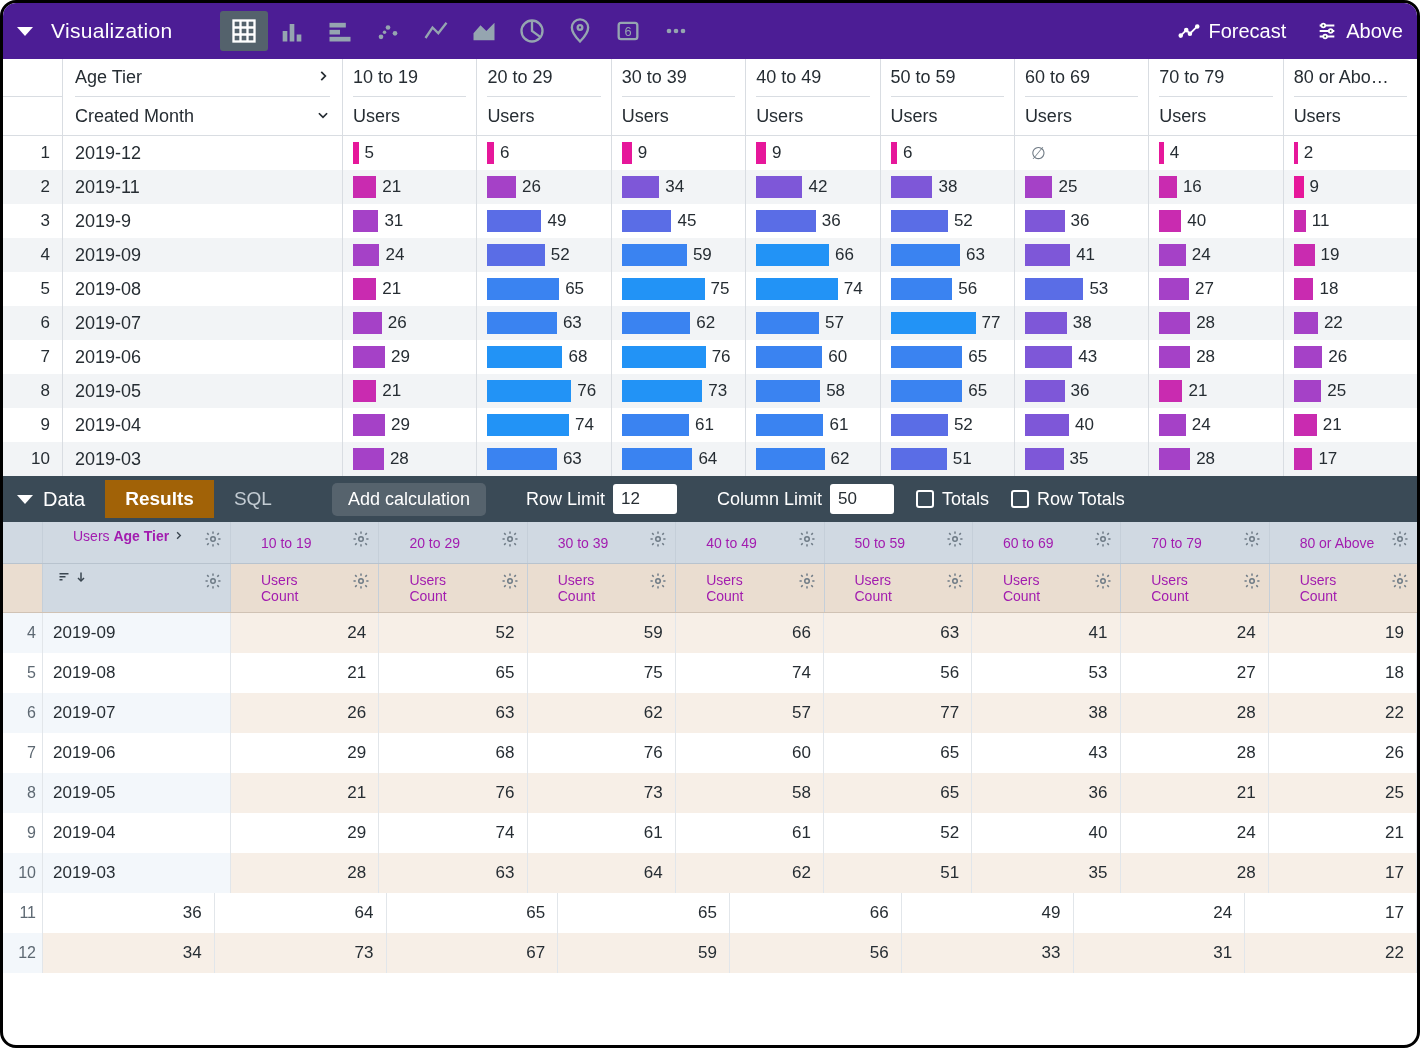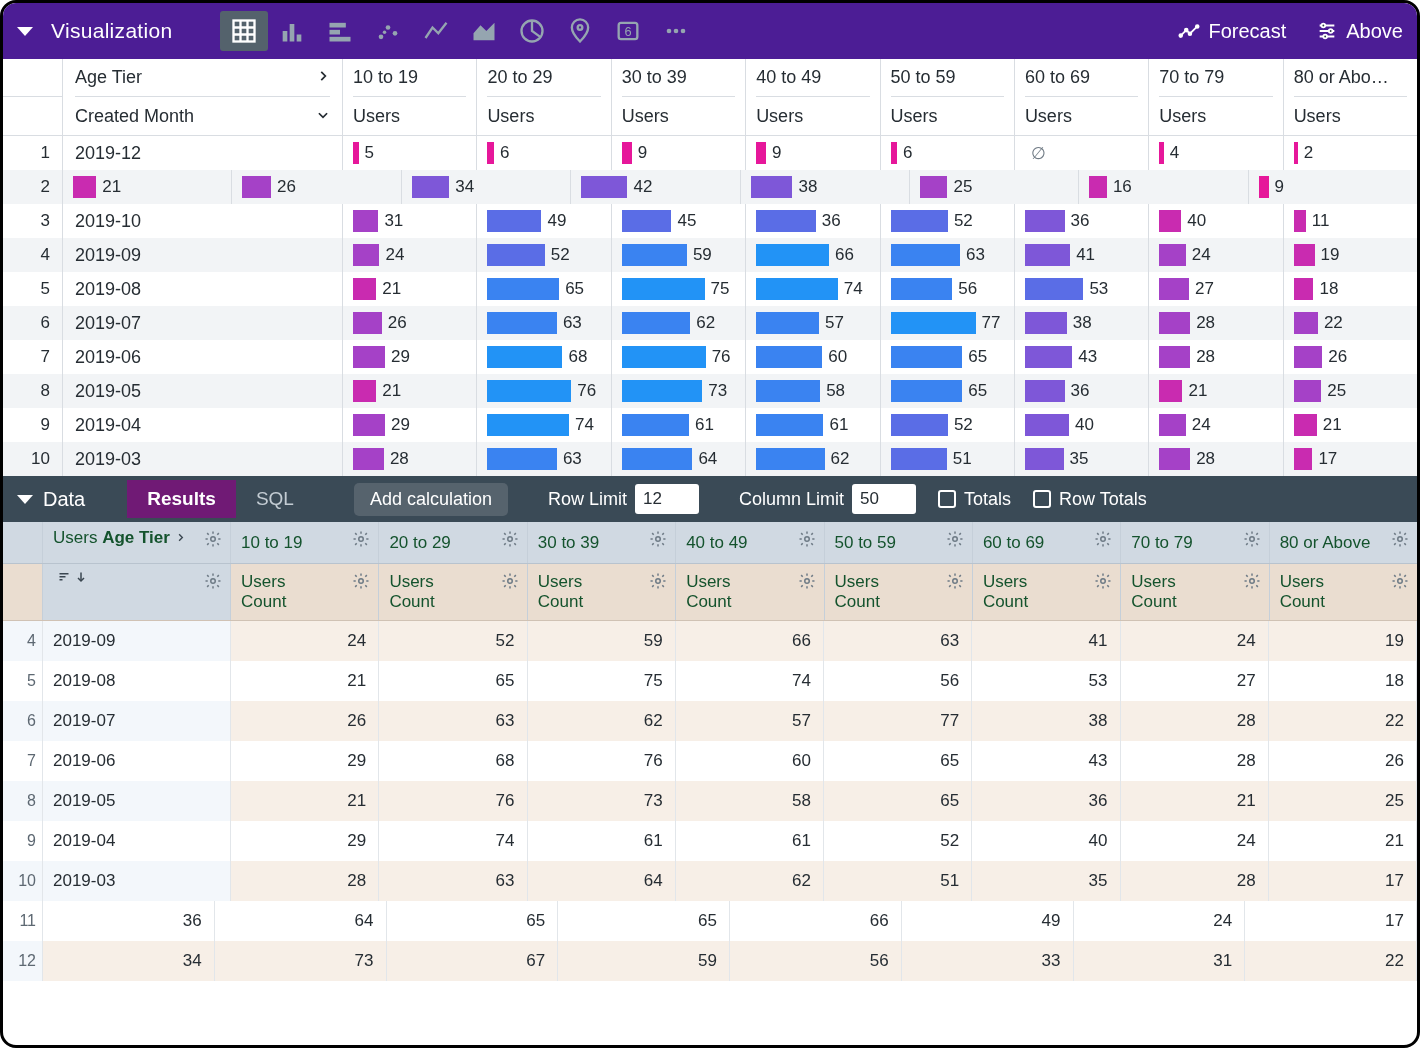--- a/index.html
+++ b/index.html
@@ -33,39 +33,39 @@
 .viz-body .viz-row.alt { background: #f2f4f6; }
 .viz-row .rownum-col { display: flex; align-items: center; justify-content: flex-end; padding-right: 12px; font-size: 17px; color: #262d33; }
 .viz-row .dim-col { display: flex; align-items: center; font-size: 18px; color: #262d33; }
 .viz-row .age-col { display: flex; align-items: center; gap: 6px; position: relative; }
 .bar { height: 22px; border-radius: 0; }
 .bar-val { font-size: 17px; color: #262d33; }
 .null-sym { font-size: 17px; color: #707b85; margin-left: 6px; }
 
 .databar { background: #3a4a56; height: 46px; display: flex; align-items: center; color: #fff; padding: 0 14px; gap: 0; }
 .databar .caret { width: 0; height: 0; border-left: 8px solid transparent; border-right: 8px solid transparent; border-top: 9px solid #fff; margin-right: 10px; cursor: pointer; }
-.databar .dlabel { font-size: 20px; font-weight: 500; margin-right: 42px; }
+.databar .dlabel { font-size: 20px; font-weight: 500; margin-right: 20px; }
 .tab { padding: 8px 20px; font-size: 19px; cursor: pointer; color: #c3ccd3; }
-.tab.active { background: #701a75; color: #fff; font-weight: 600; }
+.tab.active { background: #a16207; color: #fff; font-weight: 600; }
 .addcalc { background: #56636d; color: #fff; padding: 6px 16px; border-radius: 5px; font-size: 18px; margin-left: 40px; cursor: pointer; }
 .limit-group { display: flex; align-items: center; gap: 8px; margin-left: 40px; font-size: 18px; }
 .limit-input { width: 64px; height: 30px; background: #fff; color: #262d33; border: none; border-radius: 3px; padding: 0 8px; font-size: 17px; }
 .chk-group { display: flex; align-items: center; gap: 8px; margin-left: 22px; font-size: 18px; }
 .chk { width: 18px; height: 18px; border: 2px solid #fff; border-radius: 3px; cursor: pointer; }
 
 .data-area { background: #fff; }
 .data-head1 { display: flex; background: #d0d9e2; height: 42px; align-items: stretch; border-bottom: 1px solid #b8c3ce; }
 .data-head2 { display: flex; background: #eaddd0; align-items: stretch; border-bottom: 1px solid #d0c2b4; }
 .drow-col { width: 40px; border-right: 1px solid #c5cfd9; flex-shrink: 0; }
 .ddim-col { width: 188px; border-right: 1px solid #c5cfd9; flex-shrink: 0; padding: 6px 10px; display: flex; align-items: flex-start; gap: 6px; position: relative; }
 .dage-col { flex: 1; border-right: 1px solid #c5cfd9; padding: 6px 10px; display: flex; align-items: center; position: relative; min-width: 0; }
 .dage-col:last-child { border-right: none; }
 .gear { position: absolute; right: 8px; top: 8px; color: #6d7a85; cursor: pointer; }
 .gear svg { width: 18px; height: 18px; }
-.dh-label { font-size: 17px; color: #14532d; }
+.dh-label { font-size: 14px; color: #a21caf; margin-left: 20px; }
 .dh-label .b { font-weight: 700; }
 .chev-r { display: inline-block; }
 
 .data-body .data-row { display: flex; height: 40px; align-items: stretch; }
 .data-body .data-row.alt1 .ddim-col, .data-body .data-row.alt1 .drow-col { background: #f3f7fb; }
 .data-body .data-row.alt1 .dage-col { background: #f7efe7; }
 .data-row .drow-col { display: flex; align-items: center; justify-content: flex-end; padding-right: 6px; font-size: 16px; color: #5d6872; border-right: 1px solid #e2e6ea; }
 .data-row .ddim-col { display: flex; align-items: center; font-size: 17px; color: #262d33; border-right: 1px solid #e2e6ea; }
 .data-row .dage-col { display: flex; align-items: center; justify-content: flex-end; font-size: 17px; color: #262d33; border-right: 1px solid #e2e6ea; padding-right: 12px; }
 .sort-icons { display: inline-flex; gap: 4px; align-items: center; margin-left: 4px; }
@@ -287,20 +287,21 @@
           <div class="bar" style="width:4.415584415584416px;background:#e6179a;"></div>
           <span class="bar-val">4</span>
         </div>
         <div class="age-col">
           <div class="bar" style="width:4px;background:#e6179a;"></div>
           <span class="bar-val">2</span>
         </div>
       </div>
       <div class="viz-row alt">
         <div class="rownum-col">2</div>
+        <div class="dim-col">2019-11</div>
         <div class="age-col">
           <div class="bar" style="width:23.18181818181818px;background:#c92bb0;"></div>
           <span class="bar-val">21</span>
         </div>
         <div class="age-col">
           <div class="bar" style="width:28.7012987012987px;background:#a541c7;"></div>
           <span class="bar-val">26</span>
         </div>
         <div class="age-col">
           <div class="bar" style="width:37.53246753246753px;background:#7e57d8;"></div>
@@ -322,21 +323,21 @@
           <div class="bar" style="width:17.662337662337663px;background:#c92bb0;"></div>
           <span class="bar-val">16</span>
         </div>
         <div class="age-col">
           <div class="bar" style="width:9.935064935064934px;background:#e6179a;"></div>
           <span class="bar-val">9</span>
         </div>
       </div>
       <div class="viz-row">
         <div class="rownum-col">3</div>
-        <div class="dim-col">2019-10</div>
+        <div class="dim-col">2019-9</div>
         <div class="age-col">
           <div class="bar" style="width:25.38961038961039px;background:#a541c7;"></div>
           <span class="bar-val">31</span>
         </div>
         <div class="age-col">
           <div class="bar" style="width:54.09090909090909px;background:#5a6de6;"></div>
           <span class="bar-val">49</span>
         </div>
         <div class="age-col">
           <div class="bar" style="width:49.675324675324674px;background:#5a6de6;"></div>

